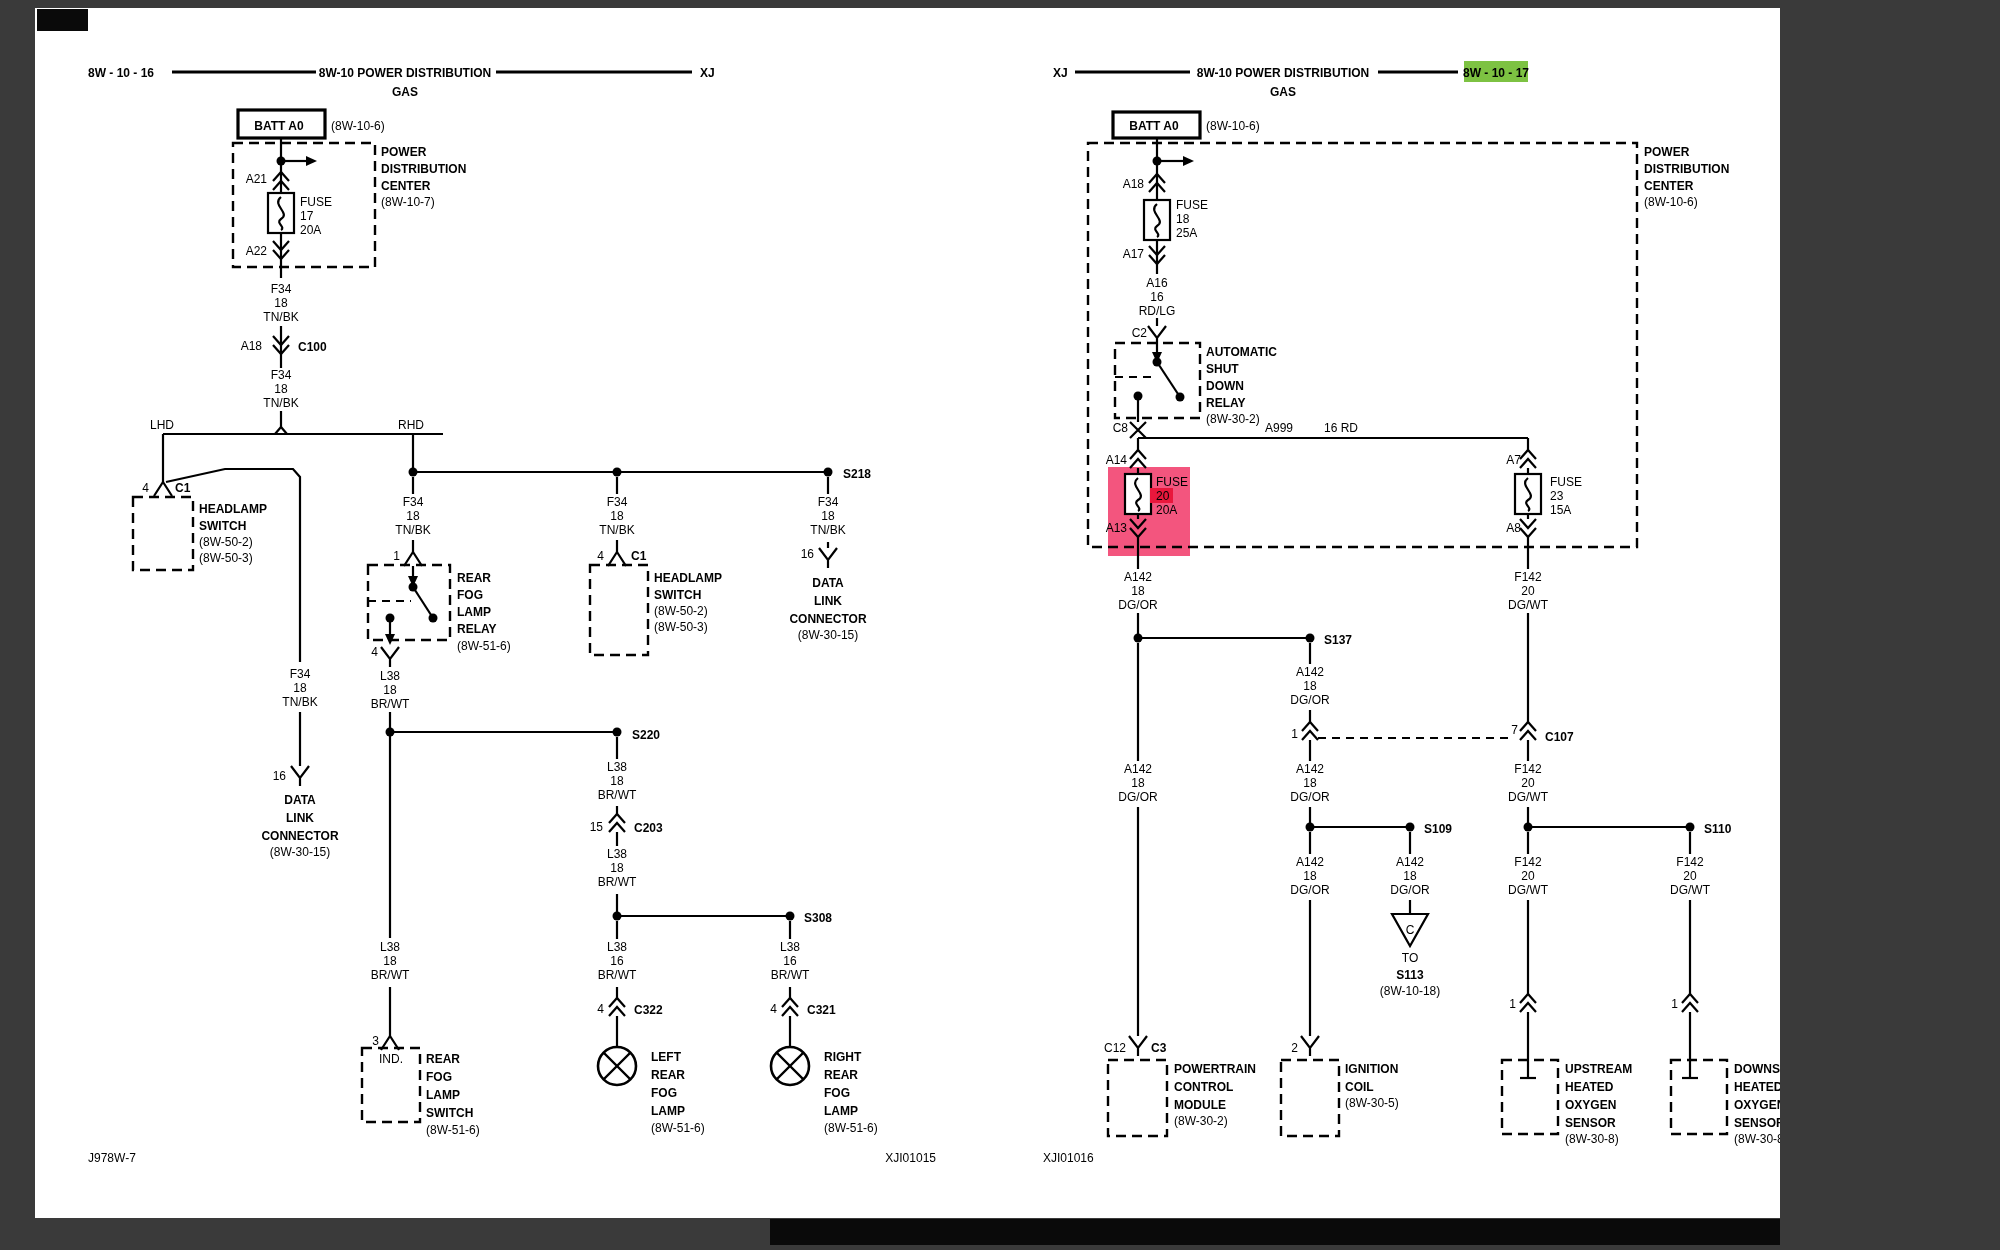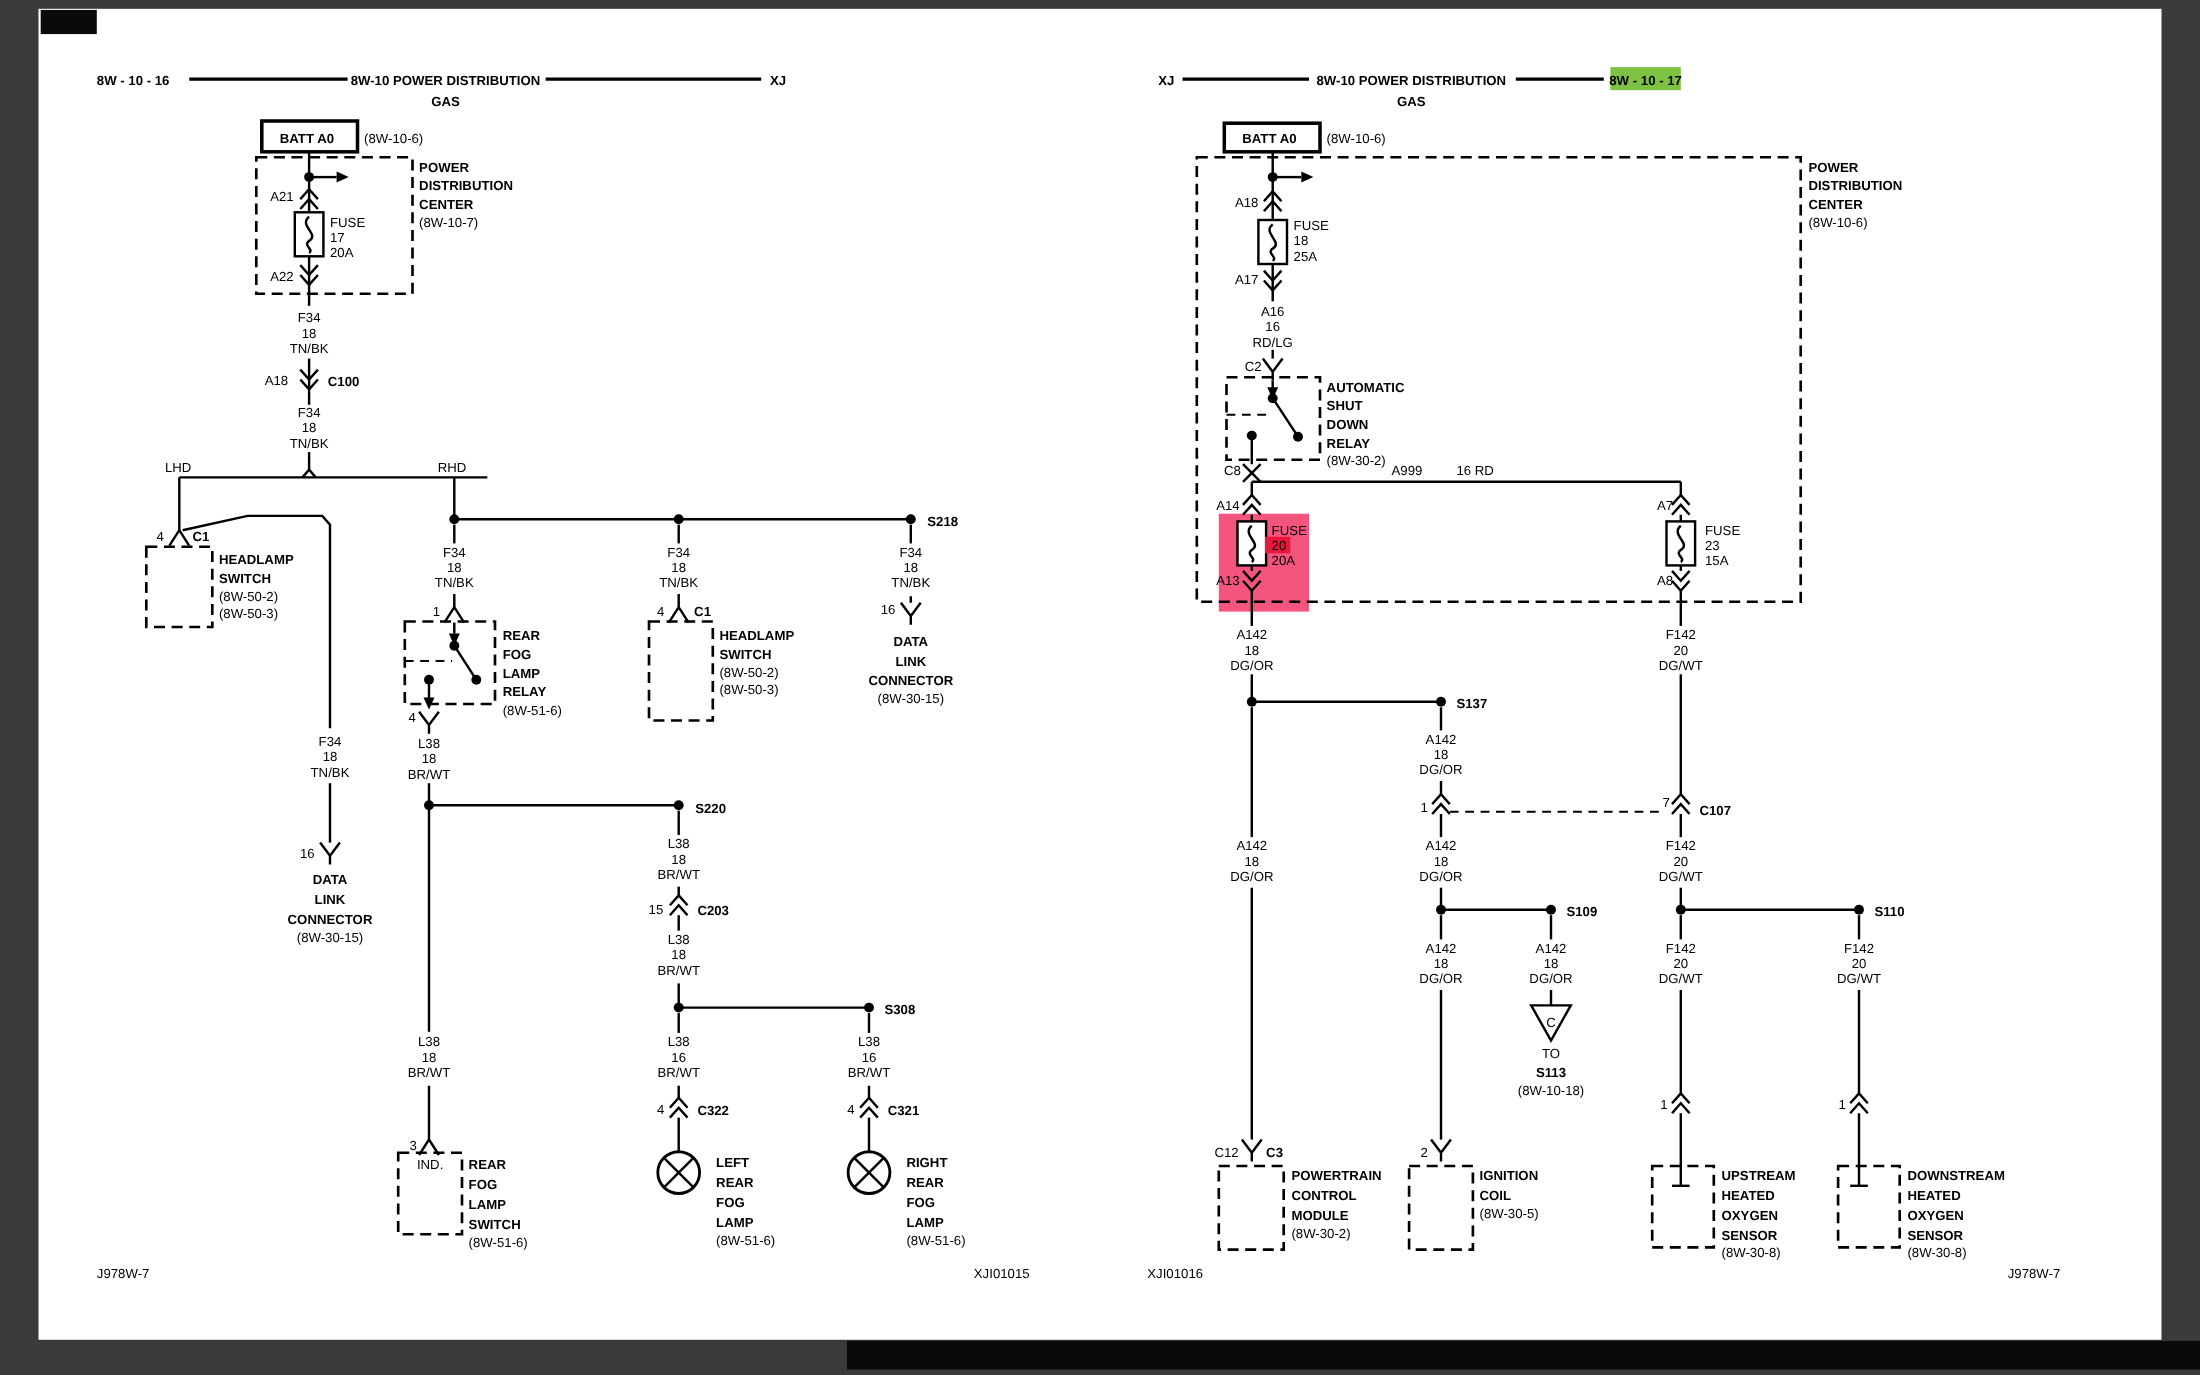--- a/index.html
+++ b/index.html
@@ -1,16 +1,16 @@
 <!DOCTYPE html>
 <html><head>
 <meta charset="utf-8">
 <style>
   html,body{margin:0;padding:0;background:#3a3a3a;}
-  .stage{position:relative;width:2000px;height:1250px;background:#eab308;overflow:hidden;text-align:right;}
+  .stage{position:relative;width:1780px;height:1250px;background:#eab308;overflow:hidden;text-align:right;}
   svg{position:absolute;left:0;top:0;}
   text{font-family:"Liberation Sans",sans-serif;fill:#000;}
   .lbl{font-size:12px;}
   .b{font-weight:bold;}
   .wire{stroke:#000;stroke-width:2.2;fill:none;}
   .wire3{stroke:#000;stroke-width:3;fill:none;}
   .dash{stroke:#000;stroke-width:2.4;fill:none;stroke-dasharray:10 6;}
   .dashthin{stroke:#000;stroke-width:1.8;fill:none;stroke-dasharray:8 6;}
   .sym{stroke:#000;stroke-width:2.2;fill:none;}
   .blk{fill:#000;stroke:none;}

